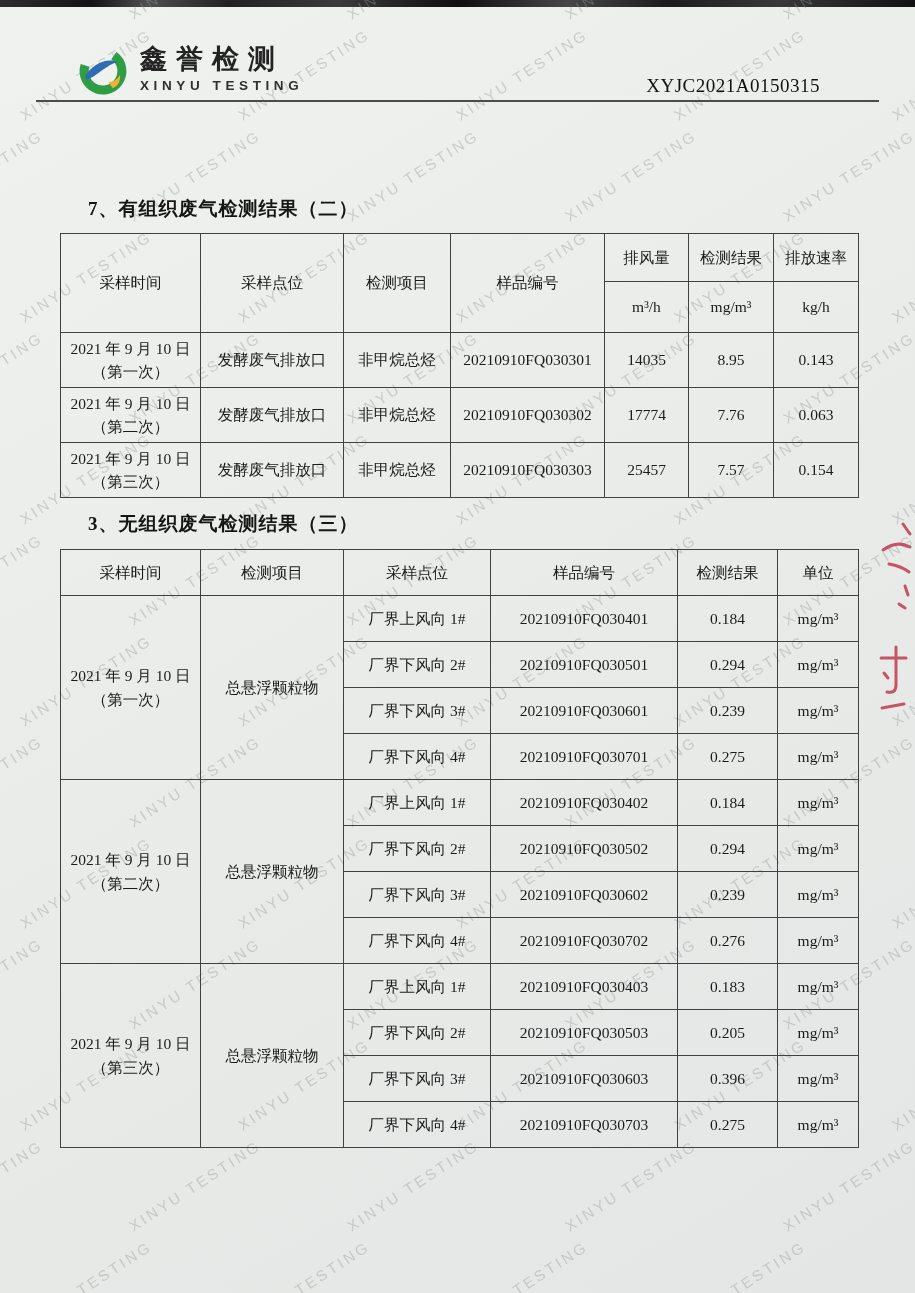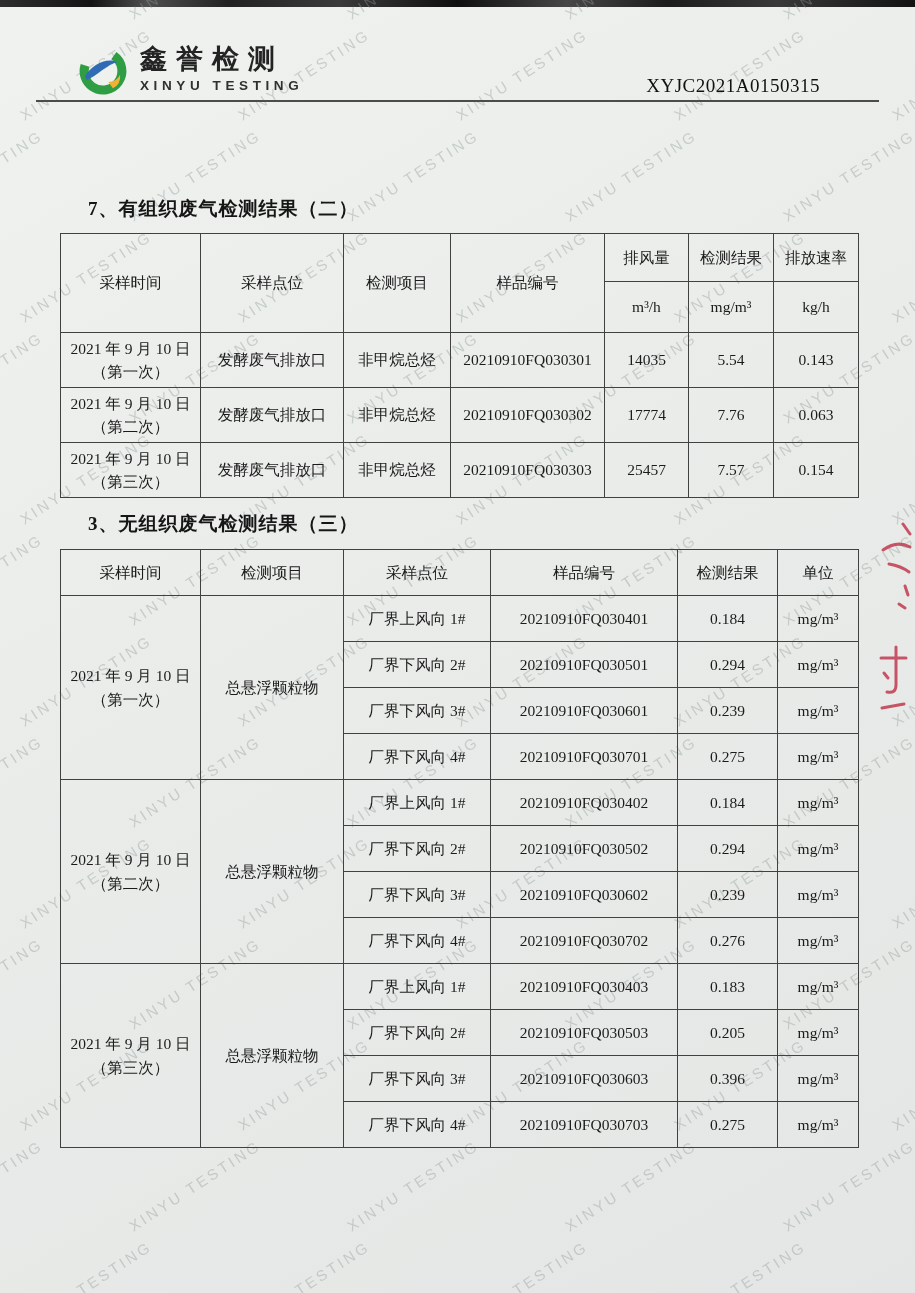--- a/index.html
+++ b/index.html
@@ -173,21 +173,21 @@
             <td>
               <div>非甲烷总烃</div>
             </td>
             <td>
               <div>20210910FQ030301</div>
             </td>
             <td>
               <div>14035</div>
             </td>
             <td>
-              <div>5.54</div>
+              <div>8.95</div>
             </td>
             <td>
               <div>0.143</div>
             </td>
           </tr>
           <tr>
             <td>
               <div>2021 年 9 月 10 日</div>
               <div>（第二次）</div>
             </td>

